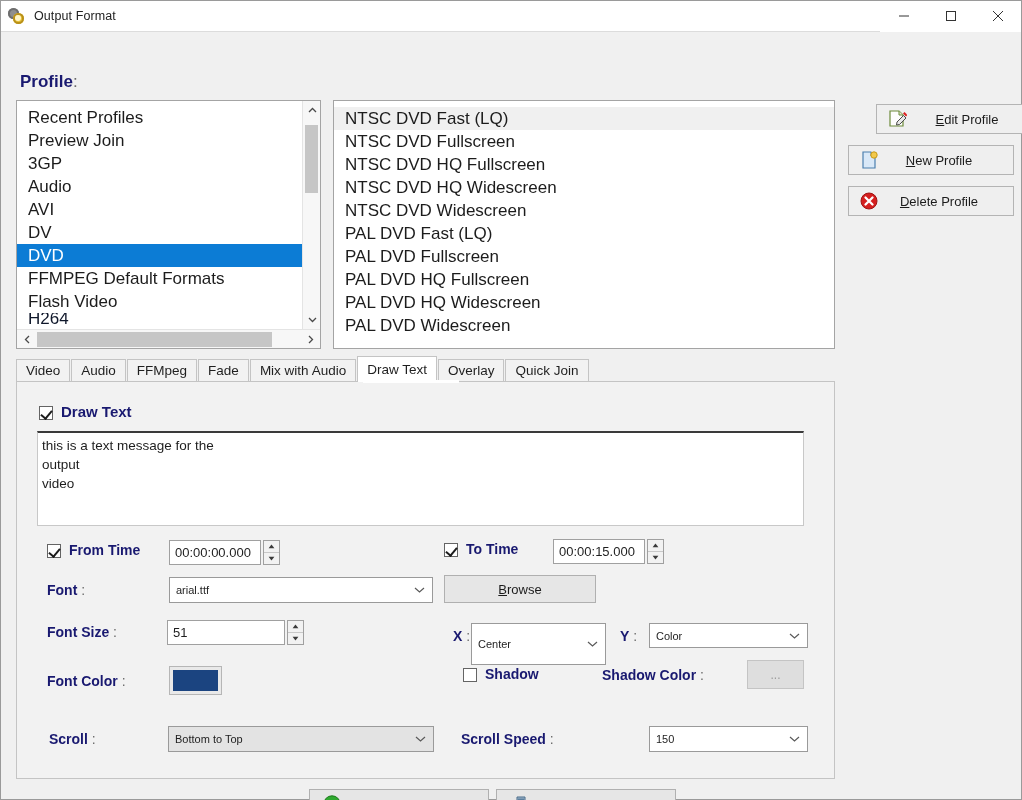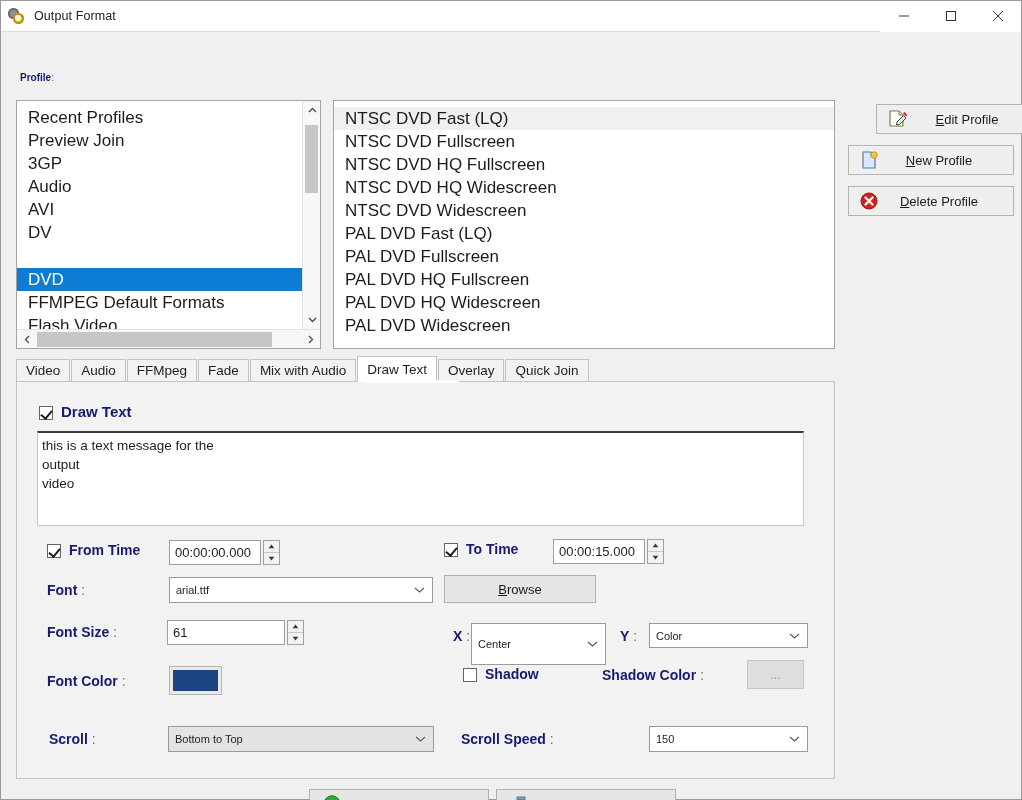--- a/index.html
+++ b/index.html
@@ -46,21 +46,21 @@
     width: 47px; height: 31px; display:flex; align-items:center; justify-content:center;
     background: #ffffff;
   }
   .wbtn svg { display:block; }
 
   
   #content { flex: 1; position: relative; }
 
   #profile-label {
     position:absolute; left: 19px; top: 40px;
-    font-size: 10px; font-weight: bold; color: #191970;
+    font-size: 17px; font-weight: bold; color: #191970;
   }
   #profile-label .colon { color:#6b6b6b; font-weight:normal; }
 
   
   .listbox {
     position: absolute;
     background: #ffffff;
     border: 1px solid #a4a4a4;
     overflow: hidden;
   }
@@ -72,21 +72,21 @@
     padding: 5px 0 0 0; overflow:hidden;
   }
   #right-list .items { position:absolute; inset:0; padding: 6px 0 0 0; overflow:hidden; }
 
   .li {
     height: 23px; line-height: 23px;
     padding-left: 11px;
     font-size: 17px; color: #1c1c1c;
     white-space: nowrap;
   }
-  .li.sel-blue { background: #0c7cd5; color:#ffffff;margin-top:24px; }
+  .li.sel-blue { background: #0c7cd5; color:#ffffff; }
   .li.sel-grey { background: #f0f0f0; color:#1c1c1c; }
   .li.clip { color:#0f172a; height:12px; line-height:11px; overflow:hidden; }
 
   
   .vsb {
     position:absolute; right:0; top:0; width:18px; bottom:19px;
     background:#f7f7f7; border-left:1px solid #e4e4e4;
   }
   .vsb .arrow { width:18px; height:19px; display:flex; align-items:center; justify-content:center; }
   .vsb .thumb {
@@ -447,21 +447,21 @@
           </svg>
       </span>
     </div>
     <div id="btn-browse" class="gbtn">
       <span><span class="ul">B</span>rowse</span>
     </div>
 
     <div id="lbl-fontsize" class="lbl">
       <span>Font Size</span><span class="colon"> :</span>
     </div>
-    <div id="in-fontsize" class="txtbox">61</div>
+    <div id="in-fontsize" class="txtbox">51</div>
     <div id="sp-fontsize" class="spin">
       <div class="half top">
         <svg width="7" height="5" viewBox="0 0 7 5">
             <polygon points="3.5,0.6 6.4,4.2 0.6,4.2" fill="#3a3a3a"></polygon>
           </svg>
       </div>
       <div class="half">
         <svg width="7" height="5" viewBox="0 0 7 5">
             <polygon points="3.5,4.4 0.6,0.8 6.4,0.8" fill="#3a3a3a"></polygon>
           </svg>

